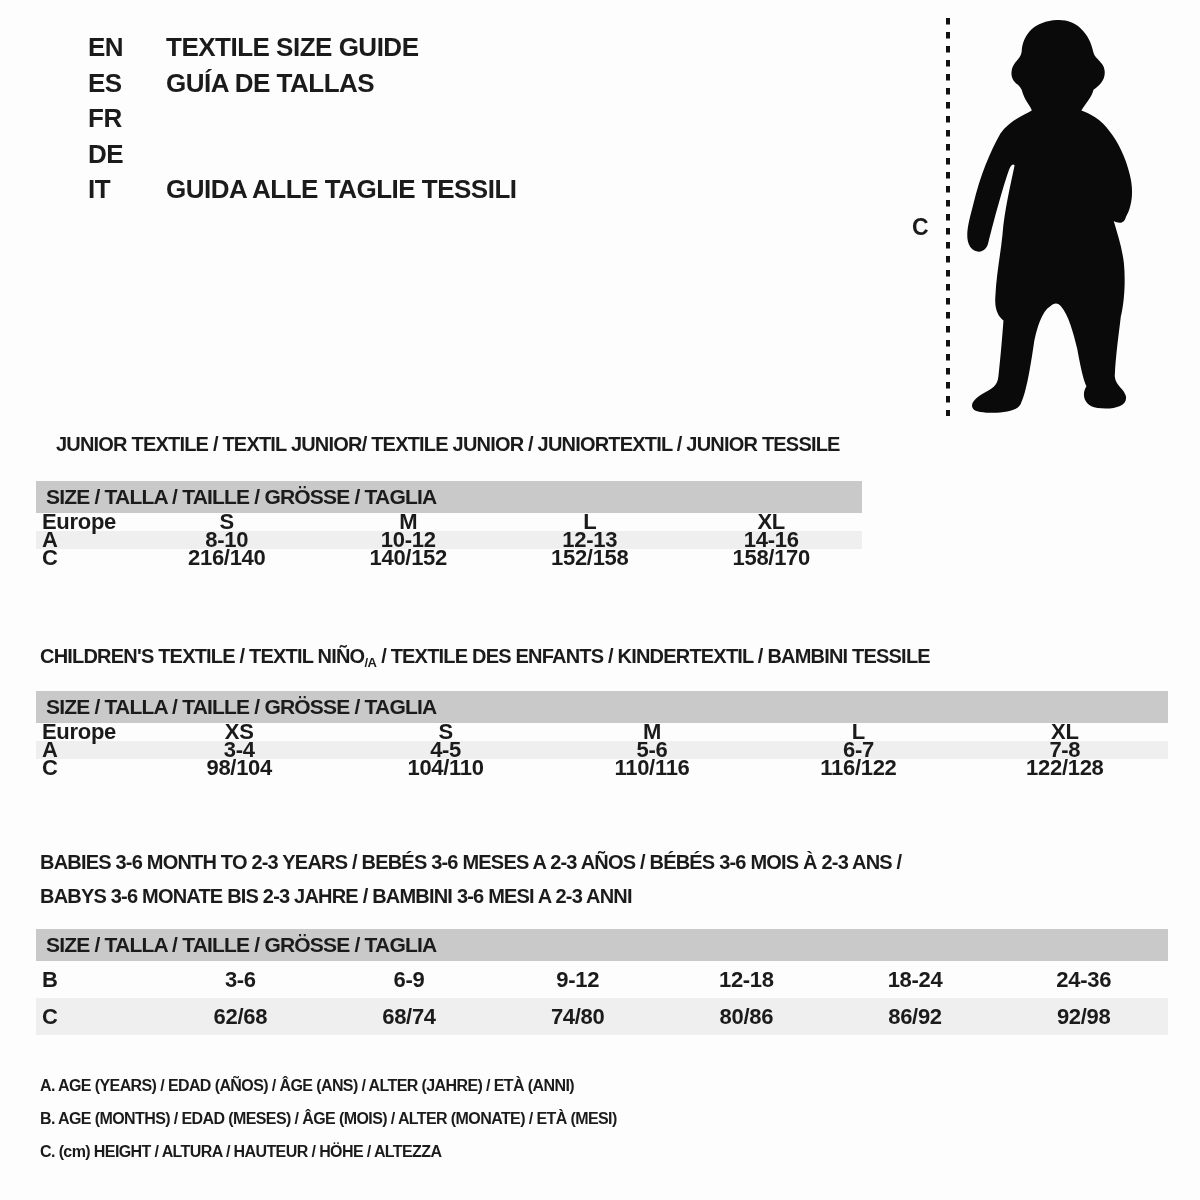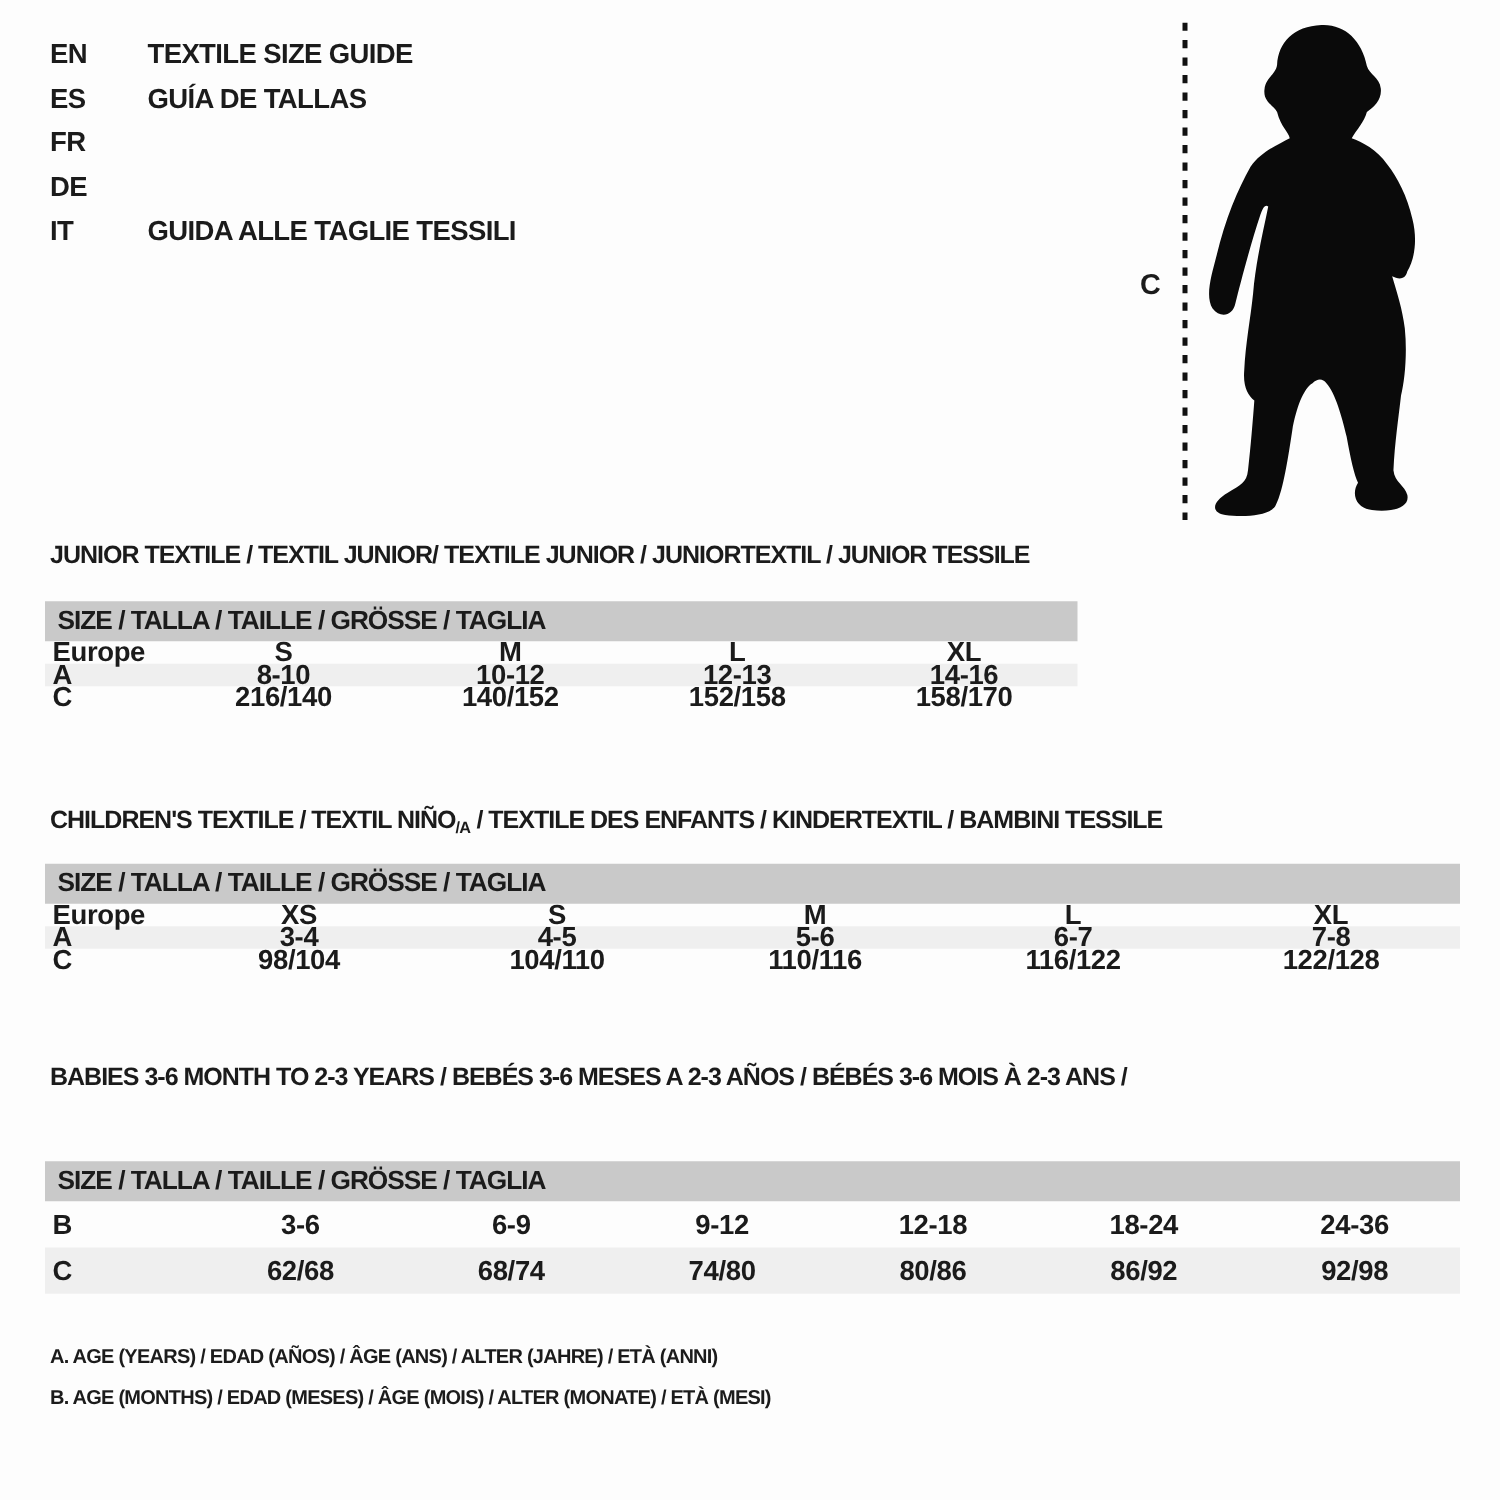--- a/index.html
+++ b/index.html
@@ -7,21 +7,21 @@
   body {
     width:1200px; height:1200px; position:relative; overflow:hidden;
     font-family:"Liberation Sans", sans-serif;
     font-weight:700; color:#1b1b1b; letter-spacing:-0.5px;
     background:#fdfdfd;
   }
   .abs { position:absolute; }
 
   
   .lang-list { left:40px; top:30px; }
-  .lang-row { display:flex; height:35.5px; font-size:22px; }
+  .lang-row { display:flex; height:35.5px; align-items:center; font-size:26px;margin-left:48px; }
   .lang-code { width:78px; flex:0 0 78px; }
 
   
   .c-label { left:912px; top:214px; font-size:23px; }
   .dash-line { left:944px; top:18px; }
   .baby { left:964px; top:16px; }
 
   
   .sec-title { font-size:20px; letter-spacing:-0.8px; white-space:nowrap; }
   .sub-a { font-size:13px; vertical-align:-4px; letter-spacing:-0.5px; }
@@ -111,21 +111,21 @@
     C152,208 158,210 160,202
     C166,192 168,176 164,160
     C160,142 152,126 144,116
     C136,104 124,98 116,95
     C120,88 126,82 128,74
     C134,70 140,64 139,55
     C138,46 130,44 128,37
     C124,16 110,3 92,4 Z"></path>
 </svg>
 
-<h2 class="abs sec-title" style="left:40px; top:433px;">JUNIOR TEXTILE / TEXTIL JUNIOR/ TEXTILE JUNIOR / JUNIORTEXTIL / JUNIOR TESSILE</h2>
+<h2 class="abs sec-title" style="left:56px; top:433px;">JUNIOR TEXTILE / TEXTIL JUNIOR/ TEXTILE JUNIOR / JUNIORTEXTIL / JUNIOR TESSILE</h2>
 <div class="abs size-table jr-tbl" style="left:36px; top:481px;">
   <div class="t-header">SIZE / TALLA / TAILLE / GRÖSSE / TAGLIA</div>
   <div class="t-rows">
       <div class="trow">
         <span class="lbl">Europe</span>
         <span class="val">S</span>
         <span class="val">M</span>
         <span class="val">L</span>
         <span class="val">XL</span>
       </div>
@@ -174,20 +174,21 @@
         <span class="val">104/110</span>
         <span class="val">110/116</span>
         <span class="val">116/122</span>
         <span class="val">122/128</span>
       </div>
     </div>
 </div>
 
 <div class="abs sec-title babies-title-block" style="left:40px; top:845px;text-align:center;">
   <div class="line">BABIES 3-6 MONTH TO 2-3 YEARS / BEBÉS 3-6 MESES A 2-3 AÑOS / BÉBÉS 3-6 MOIS À 2-3 ANS /</div>
+  <div class="line">BABYS 3-6 MONATE BIS 2-3 JAHRE / BAMBINI 3-6 MESI A 2-3 ANNI</div>
 </div>
 <div class="abs size-table wide-tbl babies-tbl" style="left:36px; top:929px;">
   <div class="t-header">SIZE / TALLA / TAILLE / GRÖSSE / TAGLIA</div>
   <div class="t-rows">
       <div class="trow">
         <span class="lbl">B</span>
         <span class="val">3-6</span>
         <span class="val">6-9</span>
         <span class="val">9-12</span>
         <span class="val">12-18</span>
@@ -202,13 +203,14 @@
         <span class="val">80/86</span>
         <span class="val">86/92</span>
         <span class="val">92/98</span>
       </div>
     </div>
 </div>
 
 <div class="abs legend">
   <div class="legend-line">A. AGE (YEARS) / EDAD (AÑOS) / ÂGE (ANS) / ALTER (JAHRE) / ETÀ (ANNI)</div>
   <div class="legend-line">B. AGE (MONTHS) / EDAD (MESES) / ÂGE (MOIS) / ALTER (MONATE) / ETÀ (MESI)</div>
+  <div class="legend-line">C. (cm) HEIGHT / ALTURA / HAUTEUR / HÖHE / ALTEZZA</div>
 </div>
 
 </body></html>

